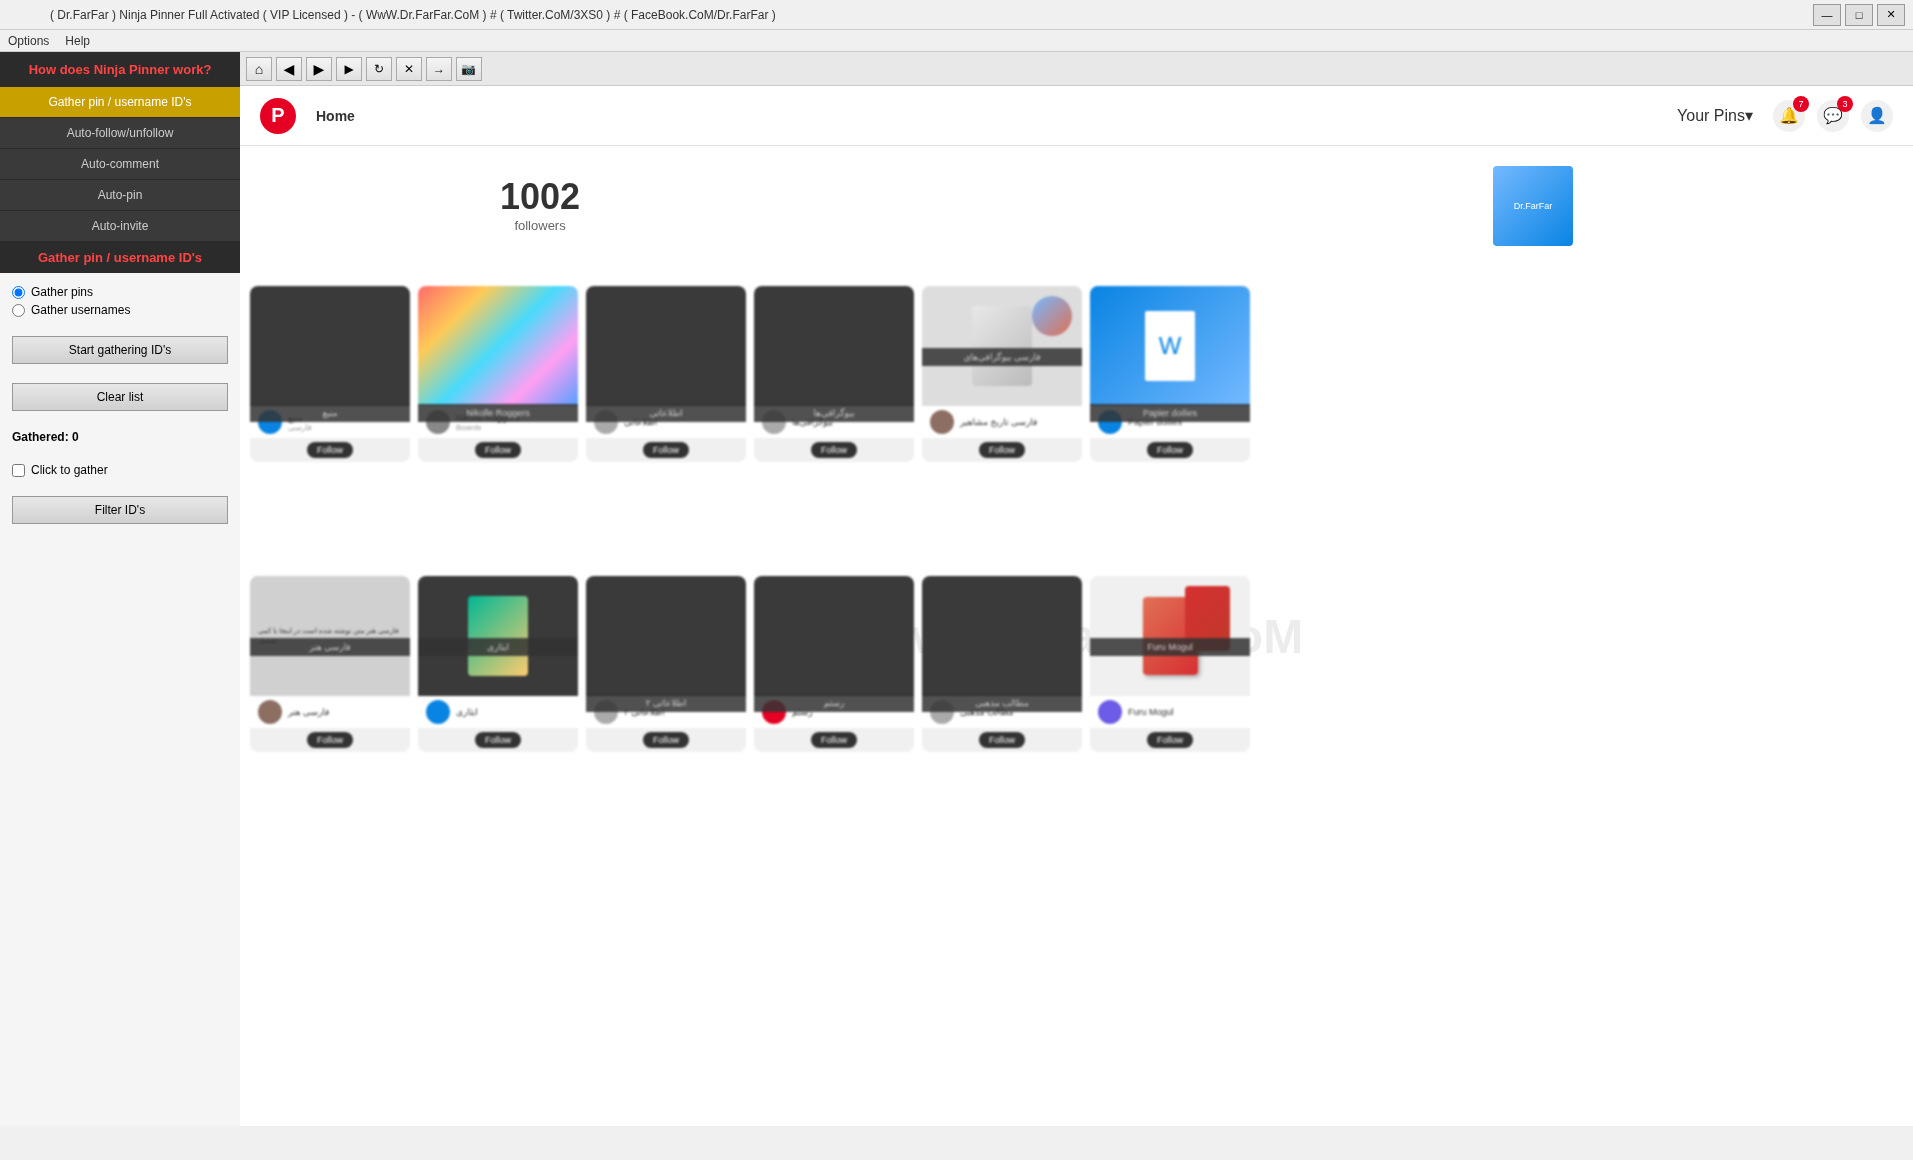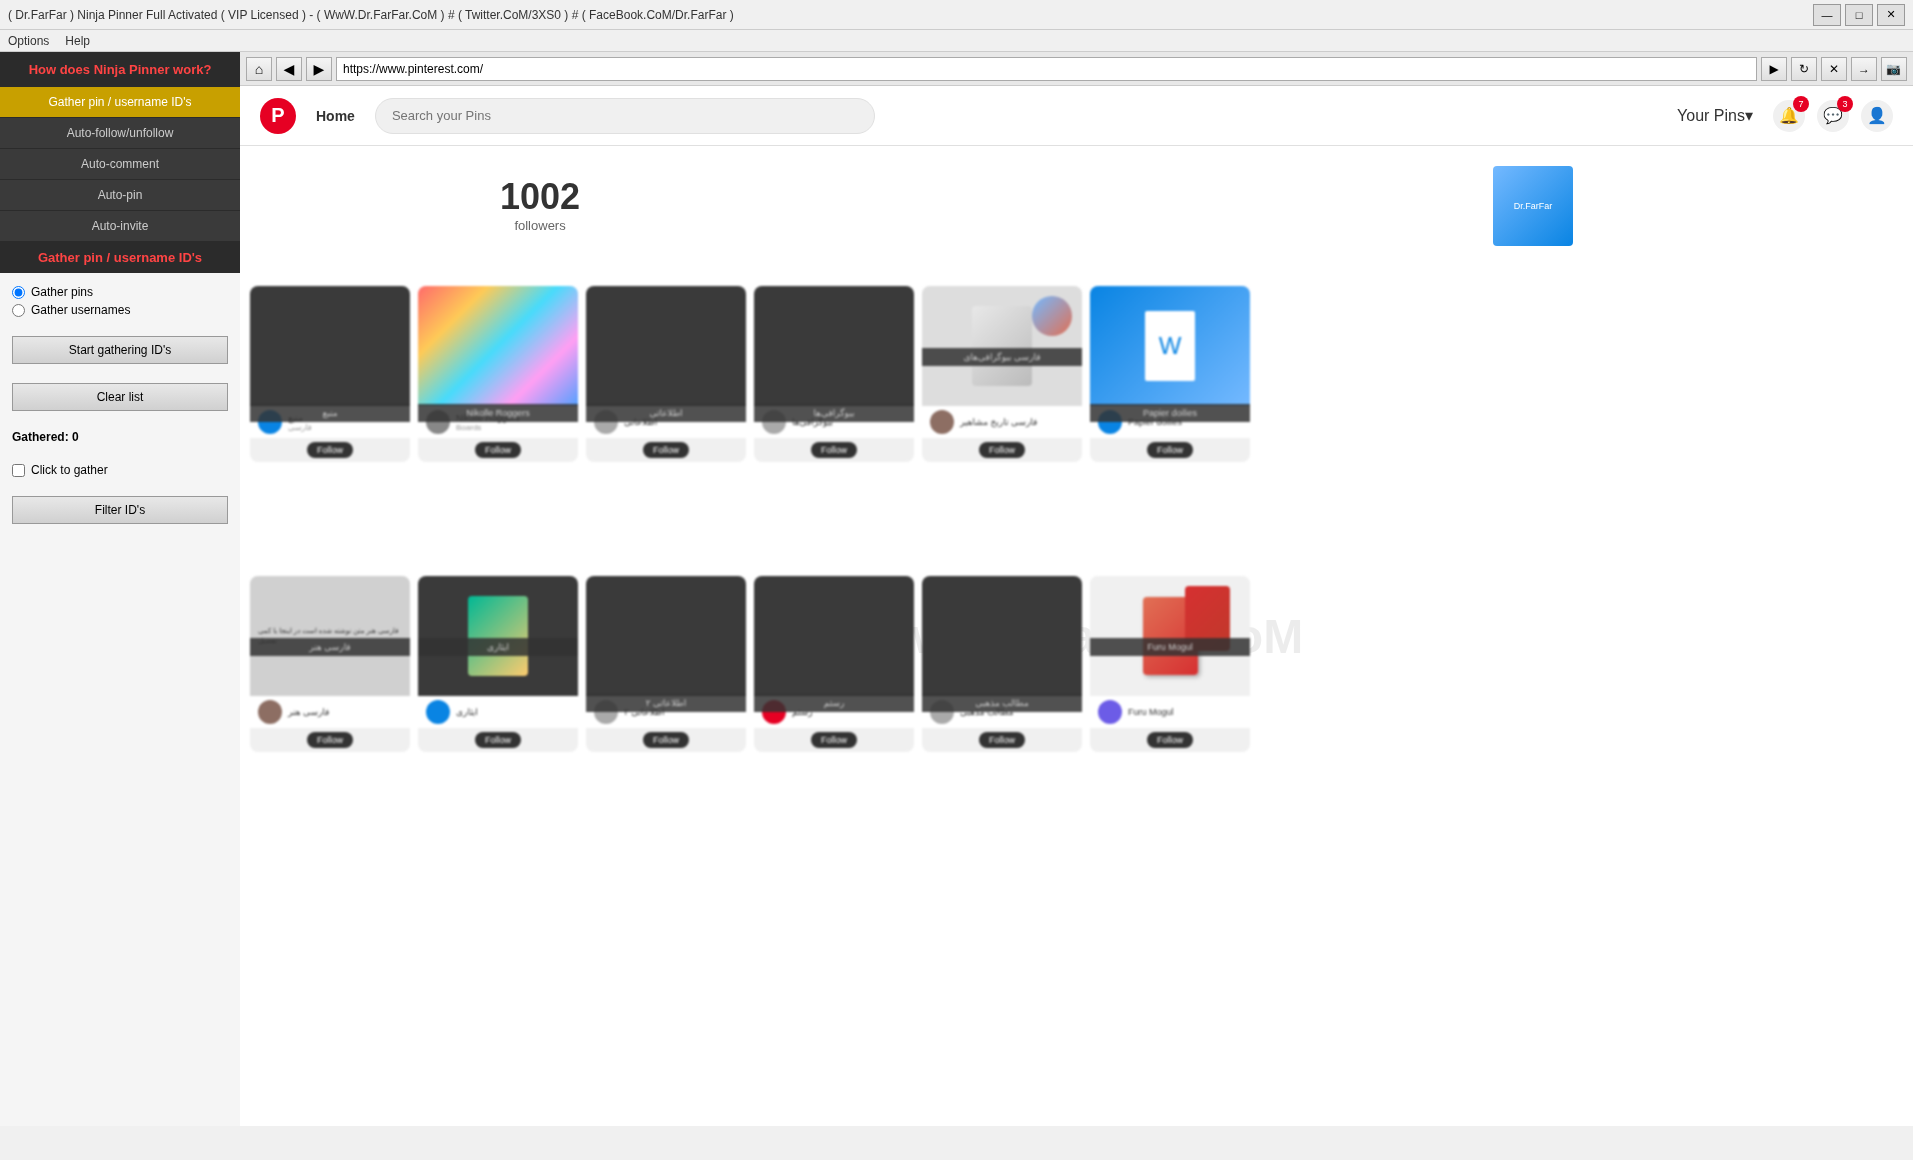--- a/index.html
+++ b/index.html
@@ -8,21 +8,21 @@
     
     .title-bar {
       background: #f0f0f0;
       height: 30px;
       display: flex;
       align-items: center;
       justify-content: space-between;
       padding: 0 8px;
       border-bottom: 1px solid #ccc;
     }
-    .title-bar-text { font-size: 12px; color: #333; }
+    .title-bar-text { font-size: 12px; color: #333; margin-left: 42px; }
     .title-bar-controls { display: flex; gap: 4px; }
     .title-bar-btn {
       width: 28px; height: 22px;
       background: #e0e0e0;
       border: 1px solid #999;
       cursor: pointer;
       font-size: 11px;
       display: flex; align-items: center; justify-content: center;
     }
 
@@ -367,34 +367,32 @@
       <button class="btn-gray">Filter ID's</button>
     </div>
   </div>
 
   <div style="flex:1; display:flex; flex-direction:column;">
 
     <div class="nav-bar">
       <button class="nav-btn">⌂</button>
       <button class="nav-btn">◀</button>
       <button class="nav-btn">▶</button>
-      <input class="url-bar" type="text" value="https://www.pinterest.com/" style="">
       <button class="nav-action-btn">▶</button>
       <button class="nav-action-btn">↻</button>
       <button class="nav-action-btn">✕</button>
       <button class="nav-action-btn">→</button>
       <button class="nav-action-btn">📷</button>
     </div>
 
     <div class="browser-content">
 
       <div class="pinterest-header">
         <div class="pinterest-logo">P</div>
         <span class="pinterest-nav-home">Home</span>
-        <input class="pinterest-search" type="text" placeholder="Search your Pins" style="">
         <div class="pinterest-your-pins">
           <span>Your Pins</span>
           <span>▾</span>
         </div>
         <div class="pinterest-icons">
           <div class="pint-icon-btn">
             🔔
             <span class="badge">7</span>
           </div>
           <div class="pint-icon-btn">

